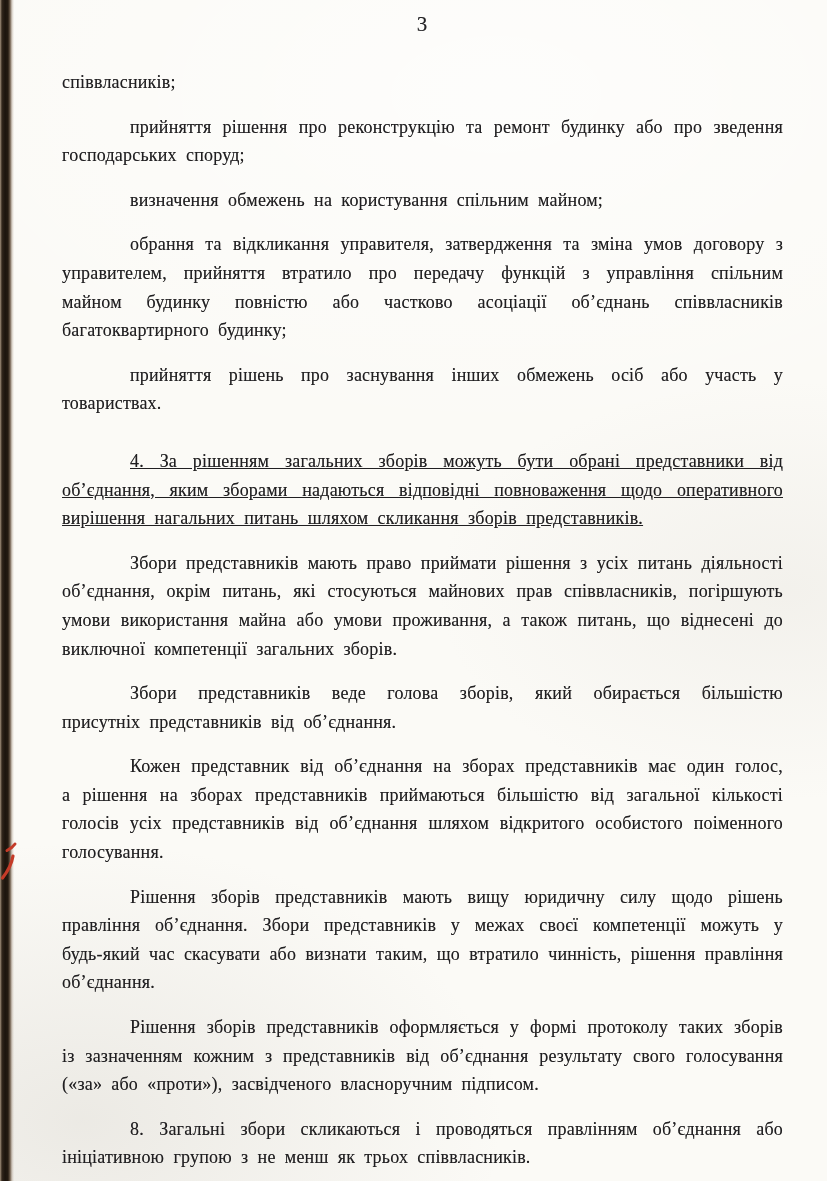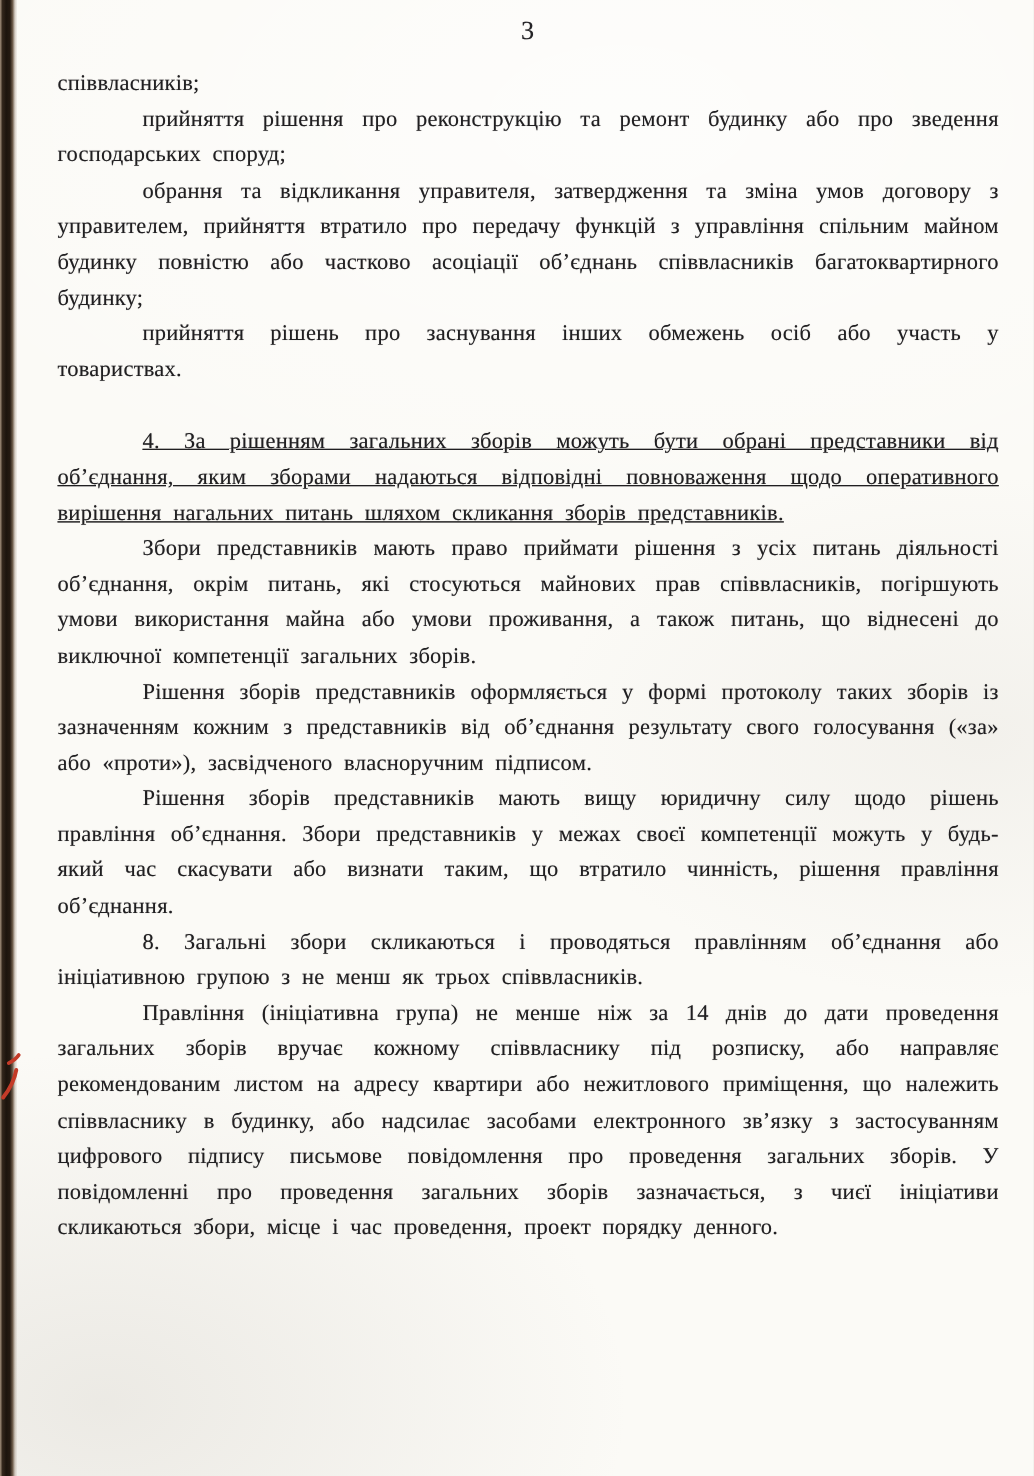--- a/index.html
+++ b/index.html
@@ -53,21 +53,21 @@
     left: 46px;
     right: 28px;
     font-size: 18px;
     line-height: 28.6px;
     text-align: justify;
     word-spacing: 4.5px;
     letter-spacing: 0.2px;
     text-shadow: 0 0 0.6px rgba(35,33,36,0.5);
   }
   .para {
-    margin: 0;
+    margin: 16px;
     text-indent: 68px;
   }
   .para.no-indent {
     text-indent: 0;
   }
   .para.gap-before {
     margin-top: 29px;
     text-decoration: underline;
   }
   .red-mark {
@@ -86,24 +86,27 @@
   <svg class="red-mark" width="20" height="42" viewBox="0 0 20 42">
     <path d="M15 3 C13 6 10 8 7 9.5" stroke="#c43b28" stroke-width="3" fill="none" stroke-linecap="round"></path>
     <path d="M13 15 C12 21 8 30 2.5 37" stroke="#c43b28" stroke-width="3.2" fill="none" stroke-linecap="round"></path>
   </svg>
 
   <div class="page-number">3</div>
 
   <div class="doc-body">
     <p class="para no-indent">співвласників;</p>
     <p class="para">прийняття рішення про реконструкцію та ремонт будинку або про зведення господарських споруд;</p>
+    <p class="para">визначення обмежень на користування спільним майном;</p>
     <p class="para">обрання та відкликання управителя, затвердження та зміна умов договору з управителем, прийняття втратило про передачу функцій з управління спільним майном будинку повністю або частково асоціації об’єднань співвласників багатоквартирного будинку;</p>
     <p class="para">прийняття рішень про заснування інших обмежень осіб або участь у товариствах.</p>
     <p class="para gap-before">4. За рішенням загальних зборів можуть бути обрані представники від об’єднання, яким зборами надаються відповідні повноваження щодо оперативного вирішення нагальних питань шляхом скликання зборів представників.</p>
     <p class="para">Збори представників мають право приймати рішення з усіх питань діяльності об’єднання, окрім питань, які стосуються майнових прав співвласників, погіршують умови використання майна або умови проживання, а також питань, що віднесені до виключної компетенції загальних зборів.</p>
+    <p class="para">Збори представників веде голова зборів, який обирається більшістю присутніх представників від об’єднання.</p>
+    <p class="para">Кожен представник від об’єднання на зборах представників має один голос, а рішення на зборах представників приймаються більшістю від загальної кількості голосів усіх представників від об’єднання шляхом відкритого особистого поіменного голосування.</p>
+    <p class="para">Рішення зборів представників мають вищу юридичну силу щодо рішень правління об’єднання. Збори представників у межах своєї компетенції можуть у будь-який час скасувати або визнати таким, що втратило чинність, рішення правління об’єднання.</p>
     <p class="para">Рішення зборів представників оформляється у формі протоколу таких зборів із зазначенням кожним з представників від об’єднання результату свого голосування («за» або «проти»), засвідченого власноручним підписом.</p>
-    <p class="para">Рішення зборів представників мають вищу юридичну силу щодо рішень правління об’єднання. Збори представників у межах своєї компетенції можуть у будь-який час скасувати або визнати таким, що втратило чинність, рішення правління об’єднання.</p>
     <p class="para">8. Загальні збори скликаються і проводяться правлінням об’єднання або ініціативною групою з не менш як трьох співвласників.</p>
     <p class="para">Правління (ініціативна група) не менше ніж за 14 днів до дати проведення загальних зборів вручає кожному співвласнику під розписку, або направляє рекомендованим листом на адресу квартири або нежитлового приміщення, що належить співвласнику в будинку, або надсилає засобами електронного зв’язку з застосуванням цифрового підпису письмове повідомлення про проведення загальних зборів. У повідомленні про проведення загальних зборів зазначається, з чиєї ініціативи скликаються збори, місце і час проведення, проект порядку денного.</p>
 
   </div>
 
 </div>
 
 </body></html>

